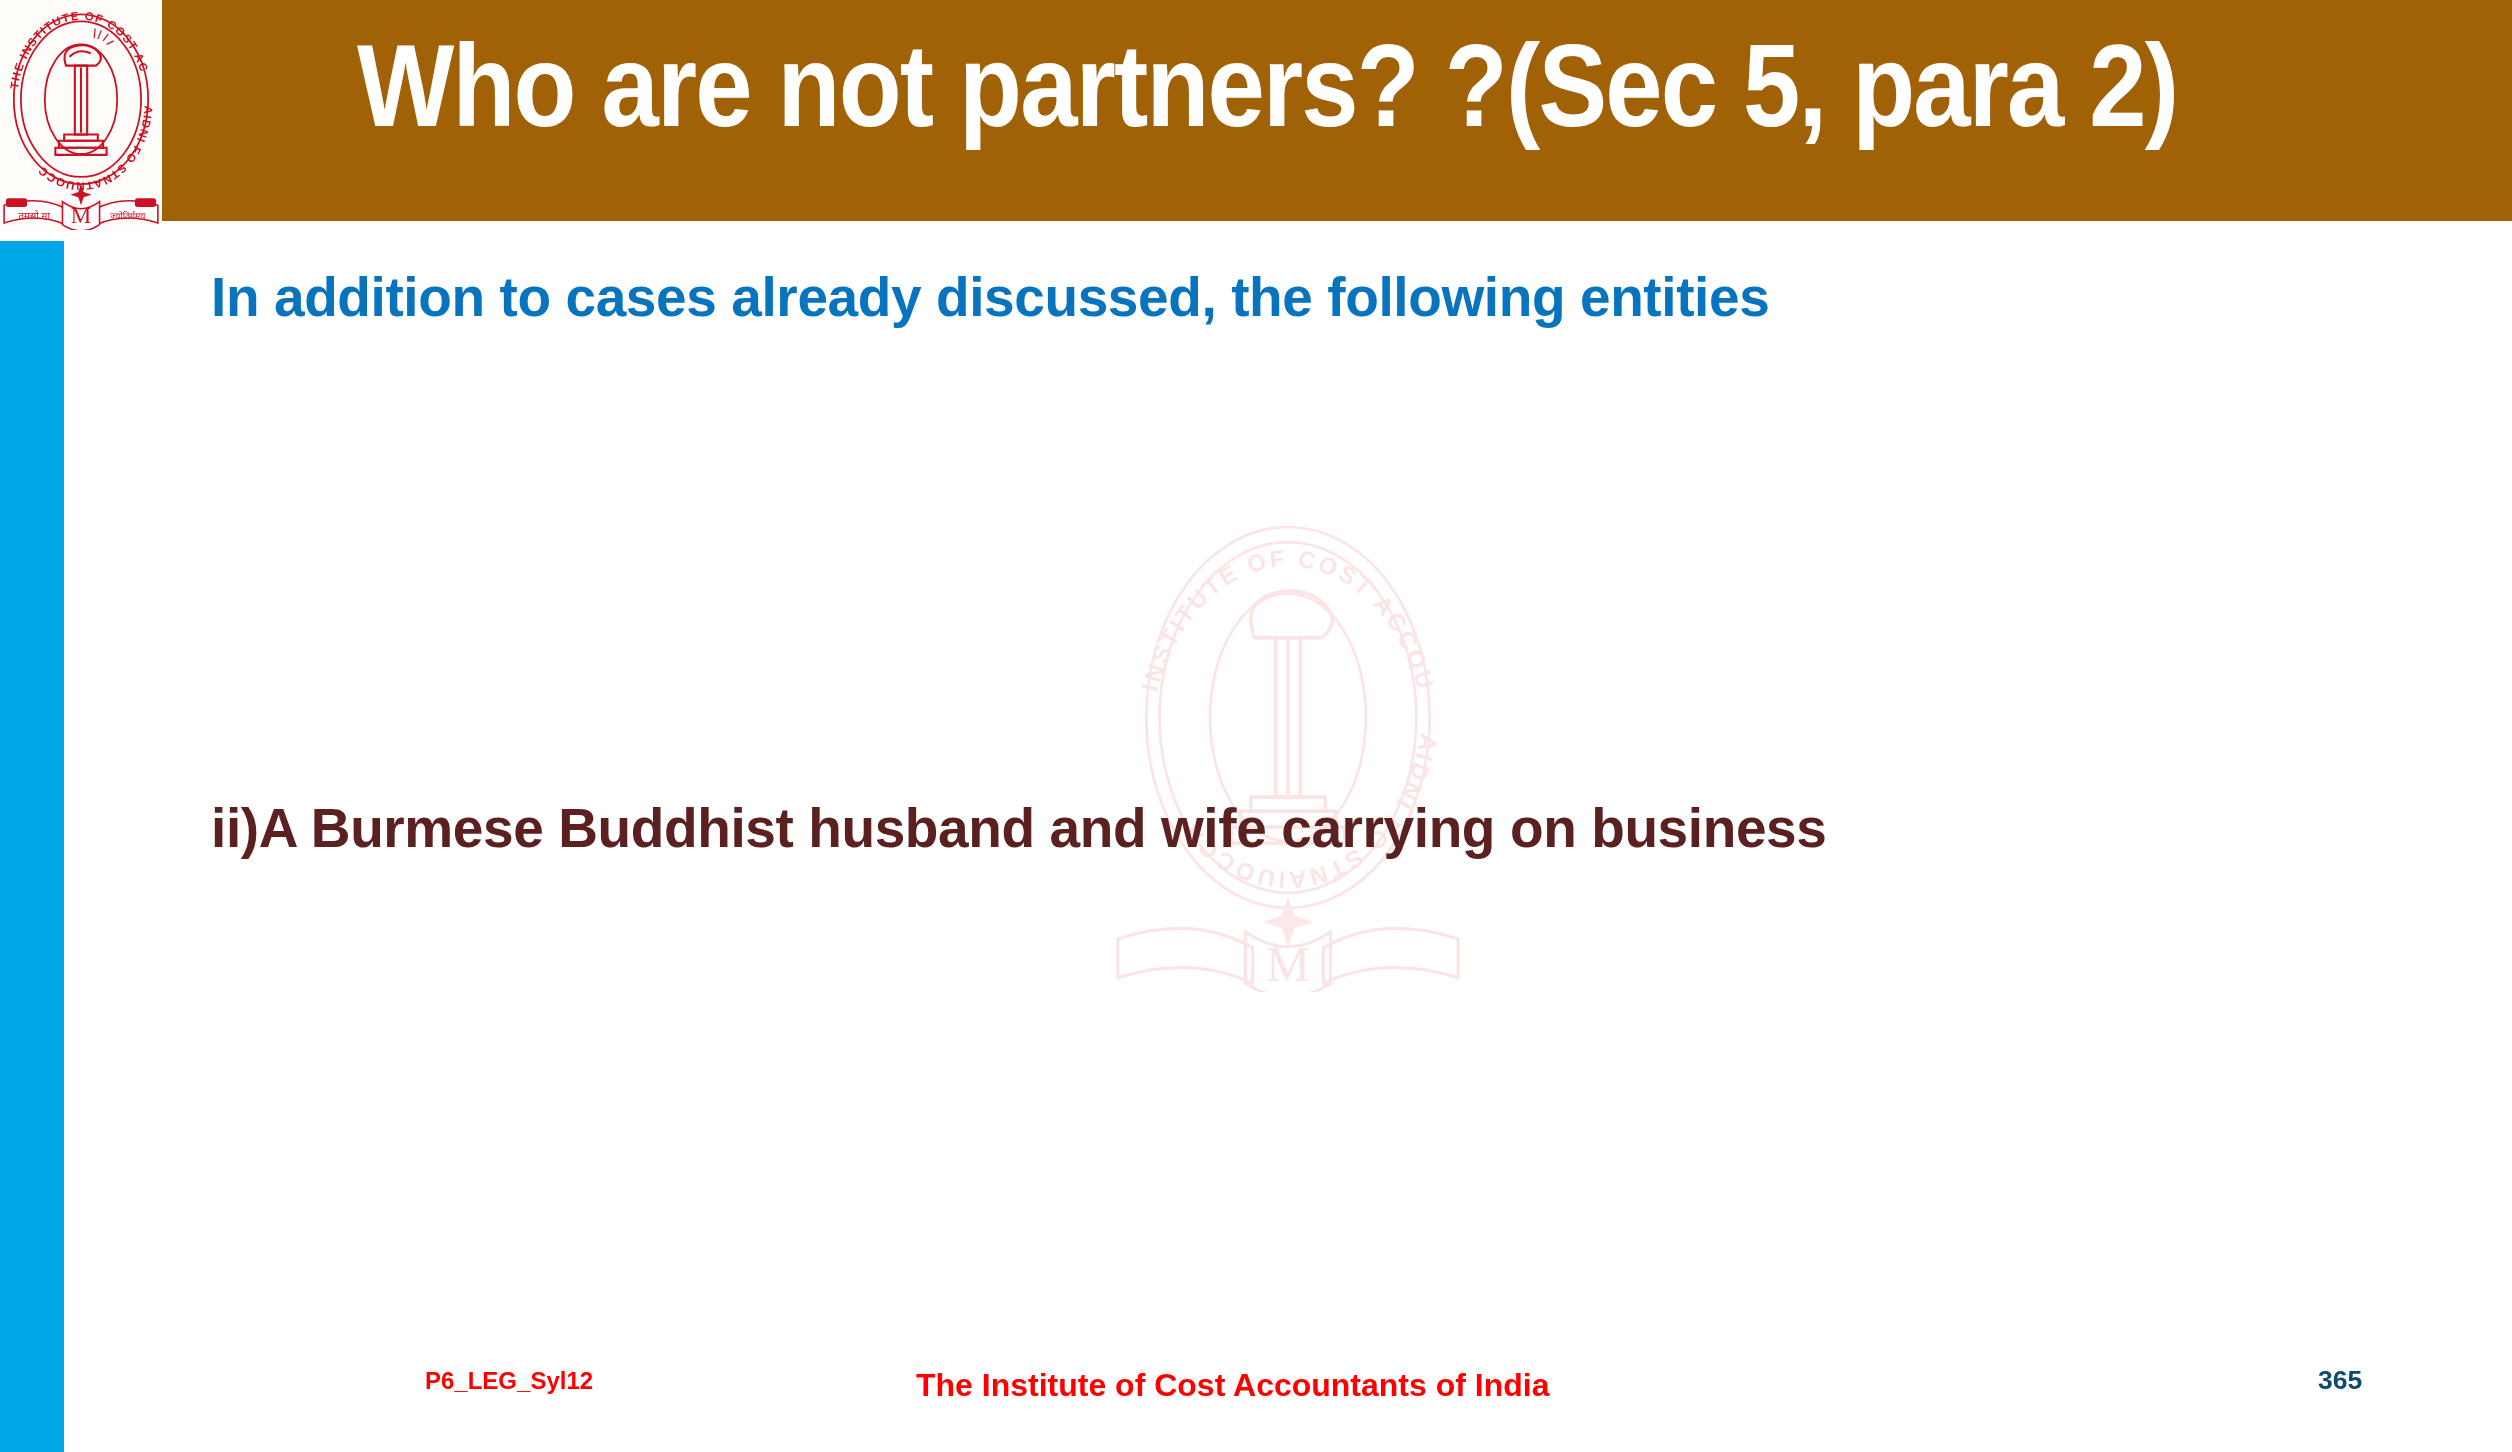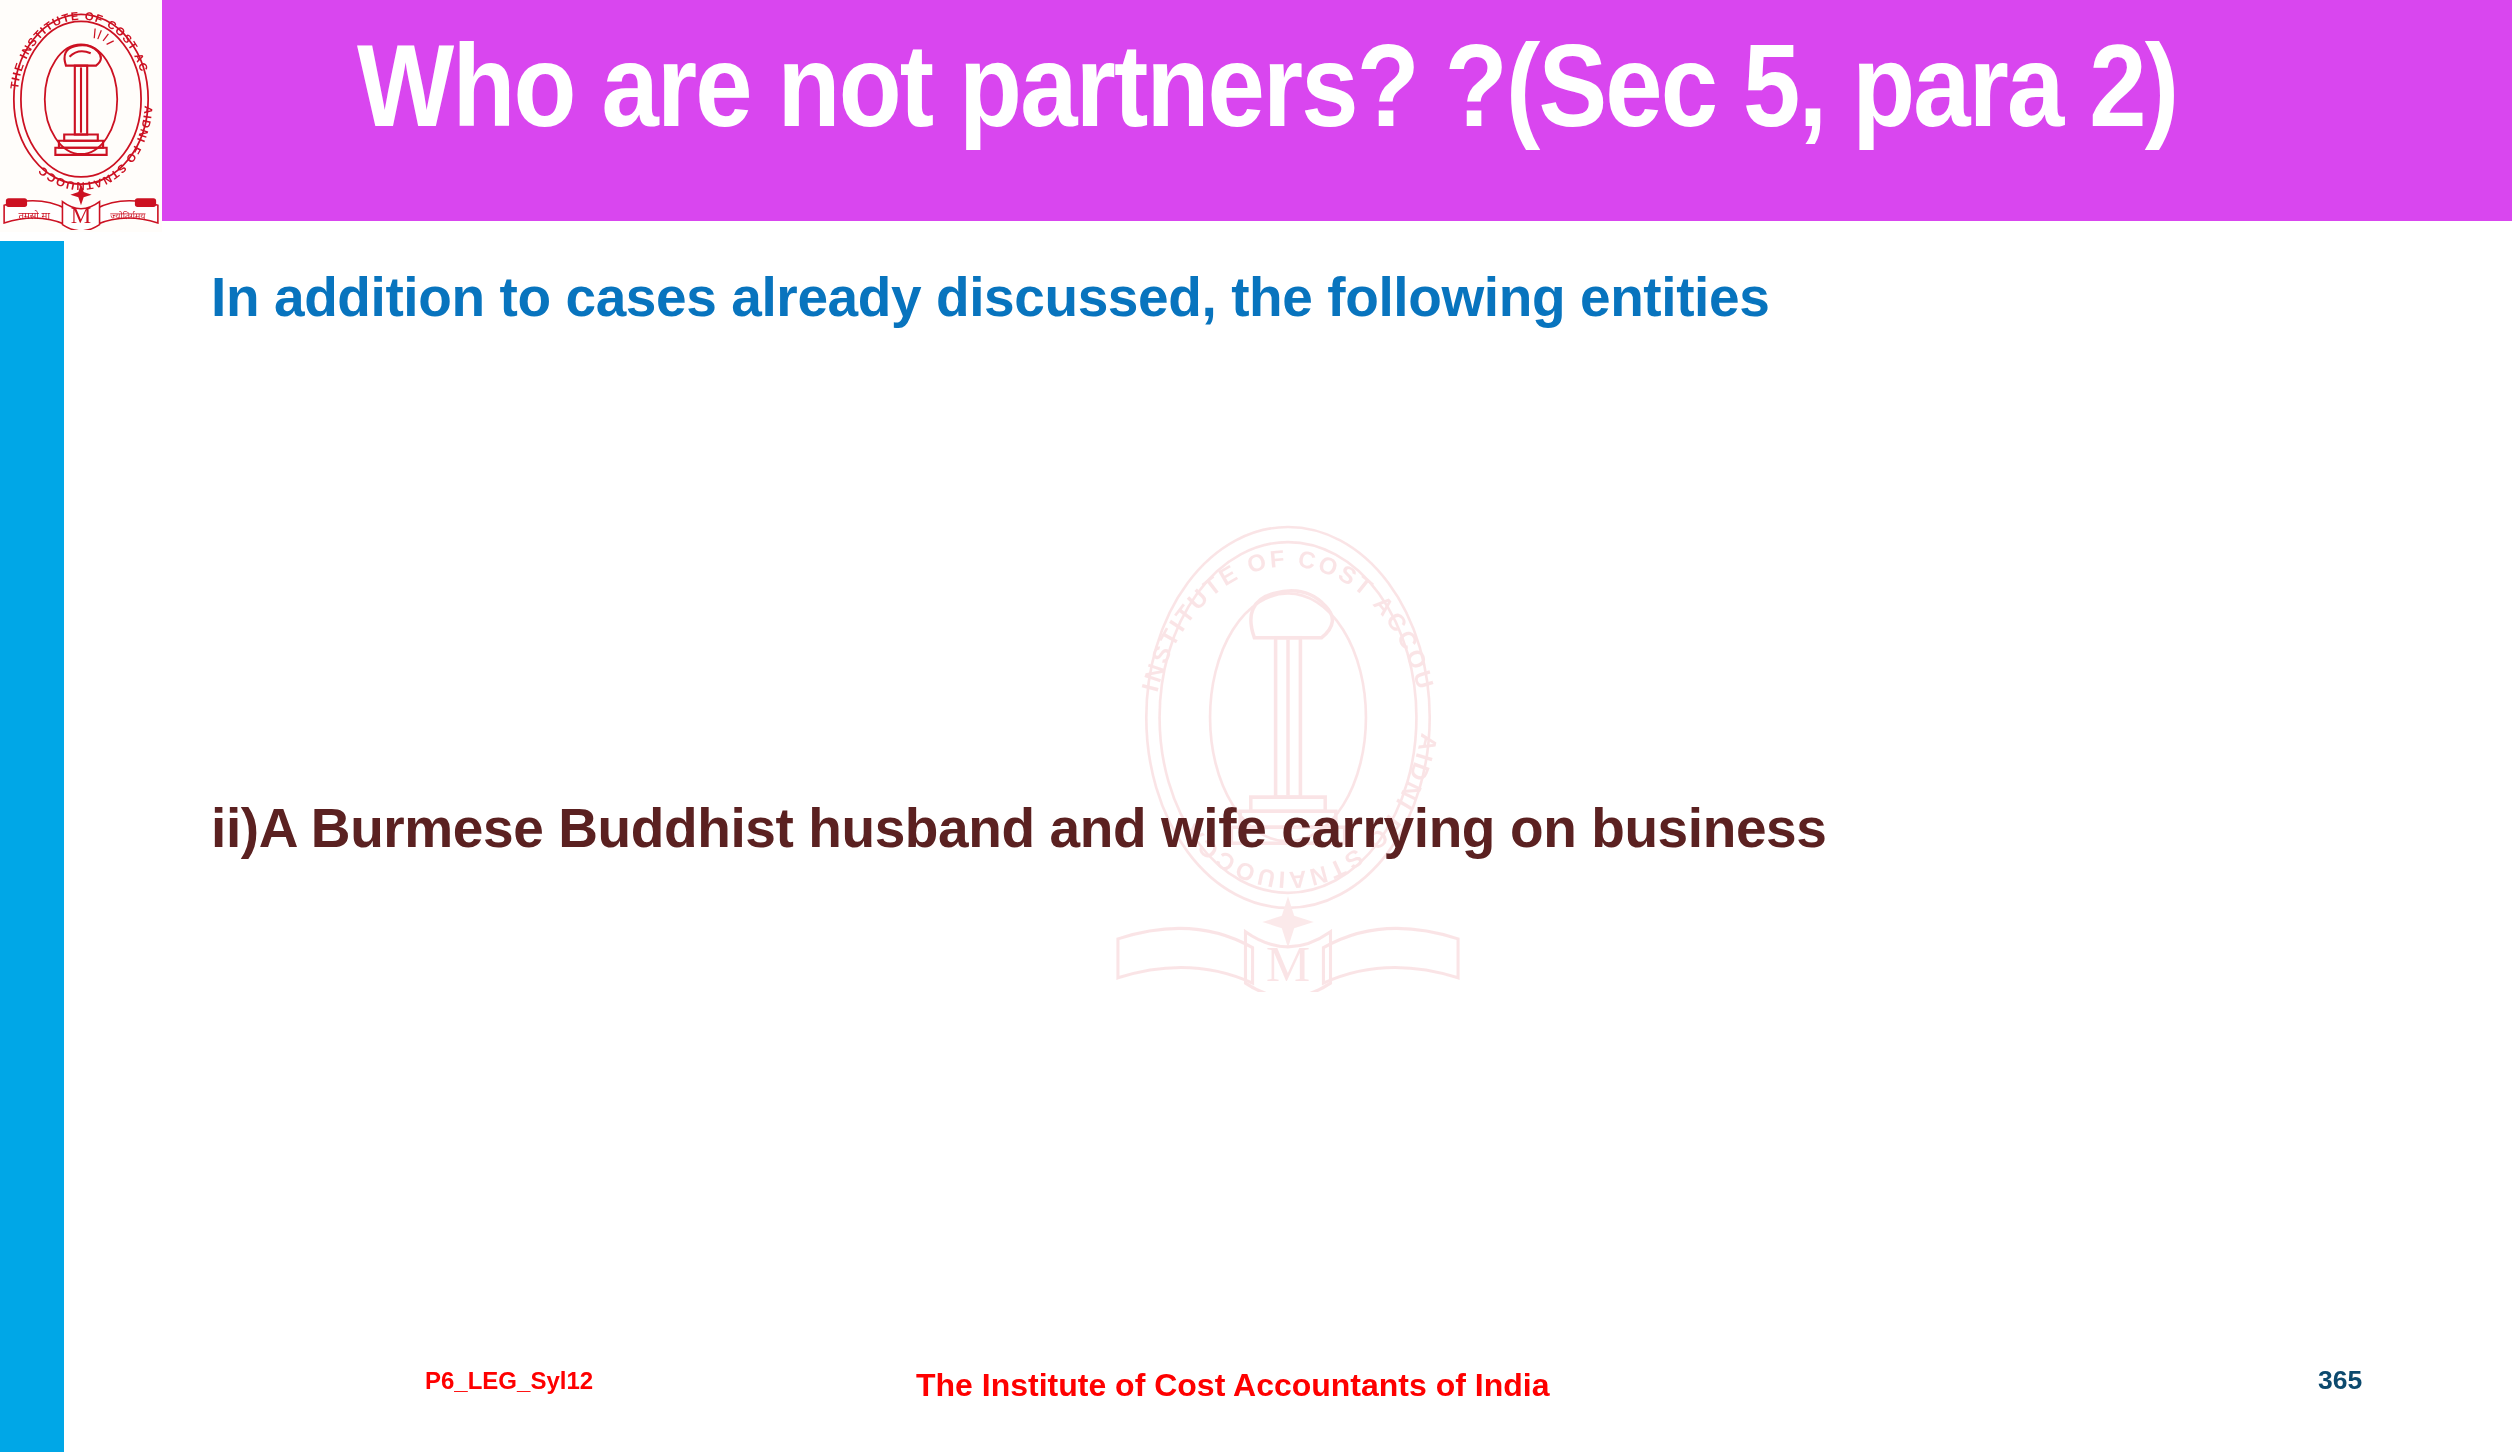--- a/index.html
+++ b/index.html
@@ -8,21 +8,21 @@
     background:#ffffff;
     font-family:"Liberation Sans",sans-serif;
     overflow:hidden;
     position:relative;
   }
   .slide{position:absolute;inset:0;background:#fff;}
 
   
   .titlebar{
     position:absolute;left:162px;top:0;width:2350px;height:221px;
-    background:#d946ef;
+    background:#a16207;
   }
   .title-text{
     position:absolute;left:195px;top:26.5px;width:2301px;
     color:#ffffff;
     font-size:103px;
     font-weight:bold;
     letter-spacing:-1.8px;
     line-height:1.0;
     white-space:nowrap;
     font-family:"Liberation Sans",sans-serif;

